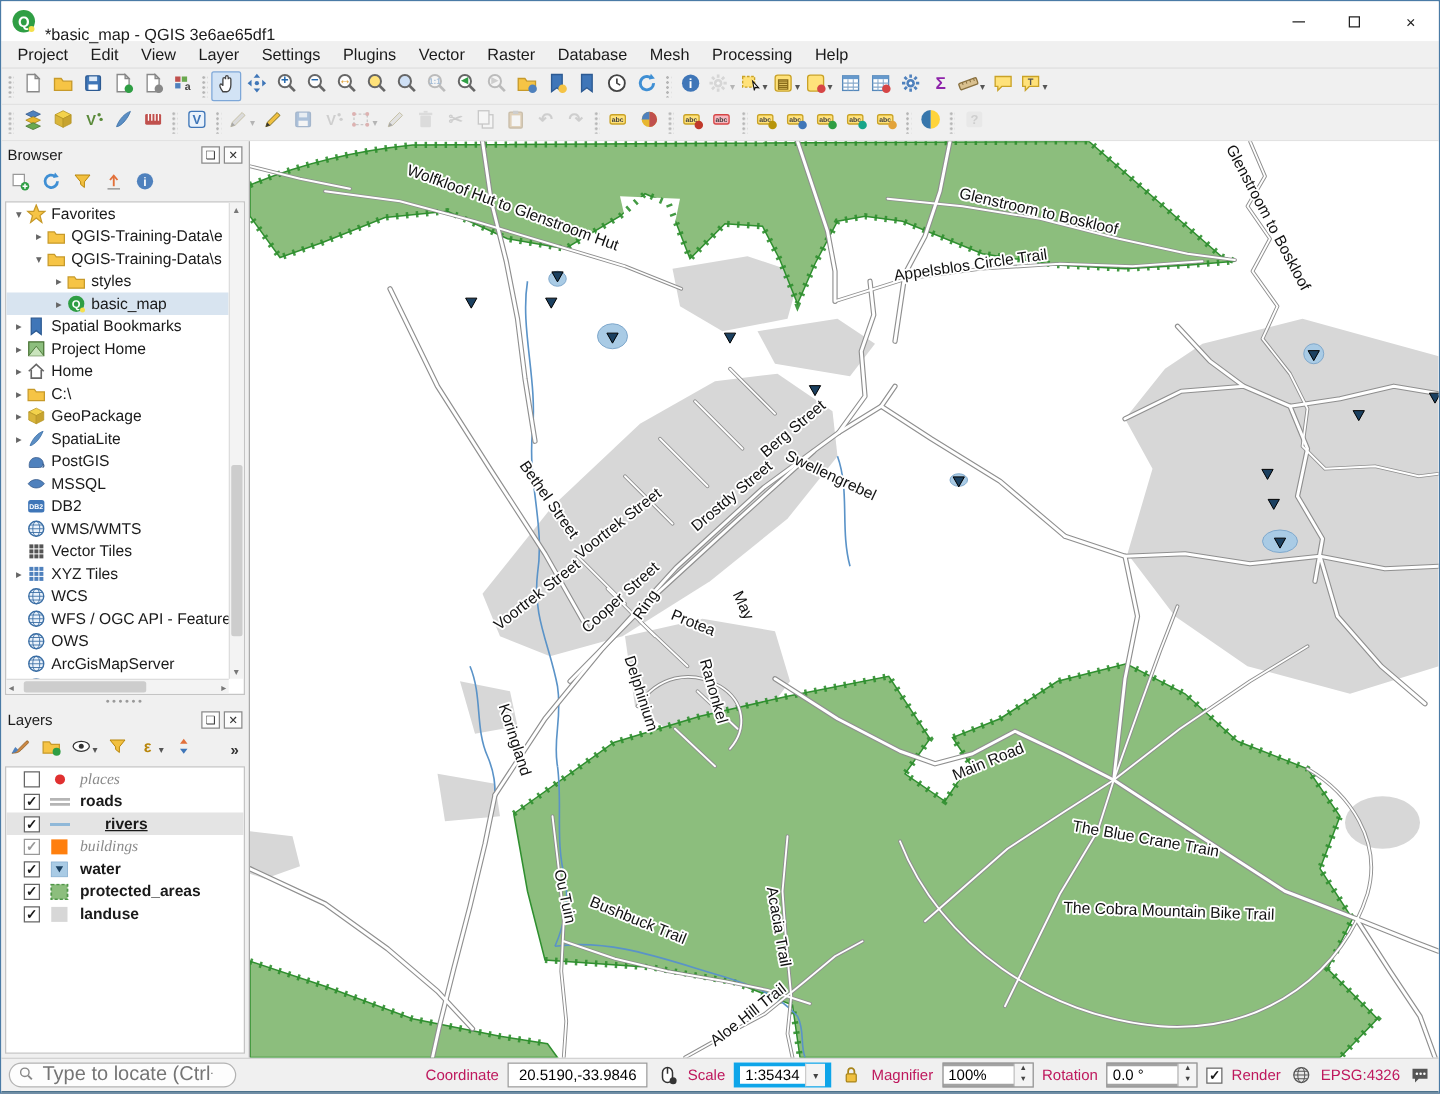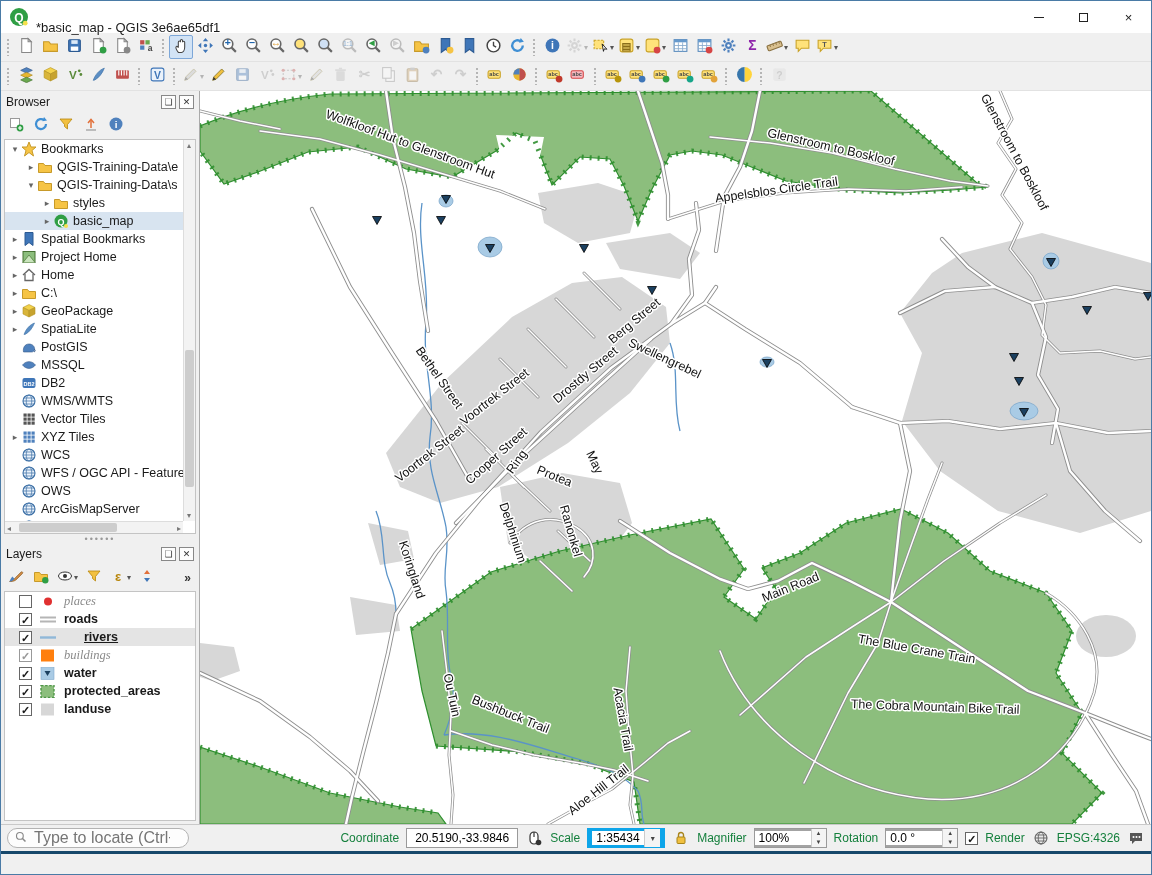--- a/index.html
+++ b/index.html
@@ -61,21 +61,21 @@
   .lname{font-weight:bold;}
   .lname.italic{font-style:italic;color:#8a8a8a;font-weight:normal;font-family:Liberation Serif, serif;}
   .lname.underline{text-decoration:underline;margin-left:20px;}
   
   .canvas{flex:1;background:#ffffff;position:relative;}
   .canvas svg{display:block;}
   
   .statusbar{height:30px;background:#f0f0f0;border-top:1px solid #c9c9c9;border-bottom:3px solid #17486b;display:flex;align-items:center;padding:0 6px;gap:7px;font-size:12px;}
   .locate{width:182px;height:20px;border:1px solid #b3b3b3;border-radius:10px;background:#fdfdfd;display:flex;align-items:center;padding:0 7px;color:#909090;gap:5px;}
   .locate input{border:none;outline:none;background:transparent;width:140px;font-size:16px;font-family:"Liberation Sans",sans-serif;color:#555;}
-  .slabel{color:#15803d;}
+  .slabel{color:#be185d;}
   .sfield{height:20px;border:1px solid #9a9a9a;background:#fff;padding:0 5px;font-size:12px;font-family:"Liberation Sans",sans-serif;}
   .combo{display:flex;align-items:center;border:5px solid #0ea5e9;background:#fff;height:20px;}
   .combo input{border:none;outline:none;width:52px;padding:0 4px;font-size:12px;font-family:"Liberation Sans",sans-serif;}
   .combo .cbtn{width:16px;height:18px;border-left:1px solid #ccc;display:flex;align-items:center;justify-content:center;font-size:8px;color:#444;background:#f4f4f4;}
   .spin{display:flex;align-items:center;border:1px solid #9a9a9a;background:#a3a3a3;height:20px;}
   .spin input{border:none;outline:none;width:56px;padding:0 4px;font-size:12px;font-family:"Liberation Sans",sans-serif;}
   .spin .arrows{display:flex;flex-direction:column;border-left:1px solid #ccc;}
   .spin .arrows span{font-size:6px;line-height:9px;width:14px;text-align:center;color:#444;background:#f4f4f4;}
   .chk{width:13px;height:13px;border:1px solid #666;background:#fff;font-size:11px;line-height:12px;text-align:center;font-weight:bold;}
   .sicon{width:18px;height:18px;display:flex;align-items:center;justify-content:center;}
@@ -102,20 +102,34 @@
         </div>
       <div class="wbtn">
           <span class="maxglyph"></span>
         </div>
       <div class="wbtn">
           <span>×</span>
         </div>
     </div>
   </div>
 
+  <div class="menubar" id="menubar">
+      <div class="menuitem">Project</div>
+      <div class="menuitem">Edit</div>
+      <div class="menuitem">View</div>
+      <div class="menuitem">Layer</div>
+      <div class="menuitem">Settings</div>
+      <div class="menuitem">Plugins</div>
+      <div class="menuitem">Vector</div>
+      <div class="menuitem">Raster</div>
+      <div class="menuitem">Database</div>
+      <div class="menuitem">Mesh</div>
+      <div class="menuitem">Processing</div>
+      <div class="menuitem">Help</div>
+    </div>
 
   <div class="toolbar" id="tb1">
       <span class="grip"></span>
       <div class="tbtn">
         <span><svg viewBox="0 0 16 16">
             <path d="M3.5,1.5 h6 l3,3 v10 h-9 z" fill="#fff" stroke="#888"></path>
             <path d="M9.5,1.5 v3 h3 z" fill="#e0e0e0" stroke="#888"></path>
           </svg></span>
       </div>
       <div class="tbtn">
@@ -578,21 +592,21 @@
                 </svg></span>
             </div>
           </div>
         <div class="tree-area">
           <div class="tree-rows" id="btree">
               <div class="trow" style="padding-left: 4px;">
                 <span class="texp">▾</span>
                 <span class="ticon"><svg viewBox="0 0 16 16">
                     <polygon points="8,1 10,6 15,6 11,9.5 12.5,15 8,11.5 3.5,15 5,9.5 1,6 6,6" fill="#f6c445" stroke="#c79a2a"></polygon>
                   </svg></span>
-                <span>Bookmarks</span>
+                <span>Favorites</span>
               </div>
               <div class="trow" style="padding-left: 20px;">
                 <span class="texp">▸</span>
                 <span class="ticon"><svg viewBox="0 0 16 16">
                     <path d="M1.5,4.5 h5 l1.5,2 h6.5 v7 h-13 z" fill="#f6c445" stroke="#c79a2a"></path>
                   </svg></span>
                 <span>QGIS-Training-Data\e</span>
               </div>
               <div class="trow" style="padding-left: 20px;">
                 <span class="texp">▾</span>

